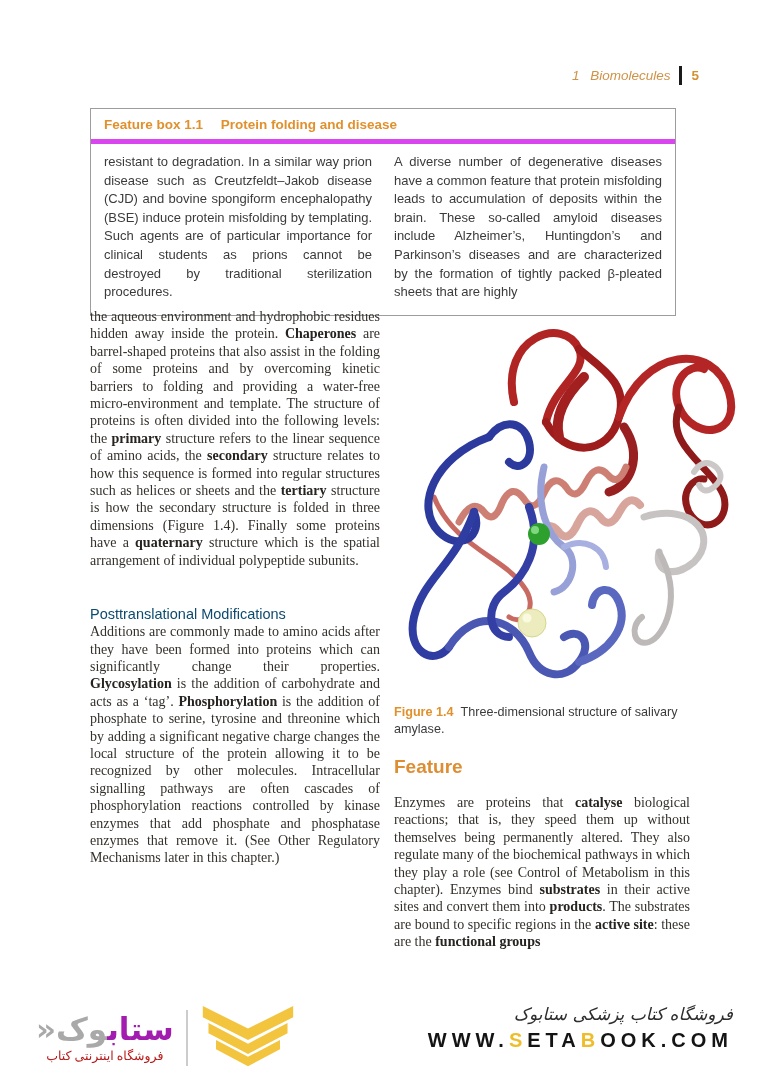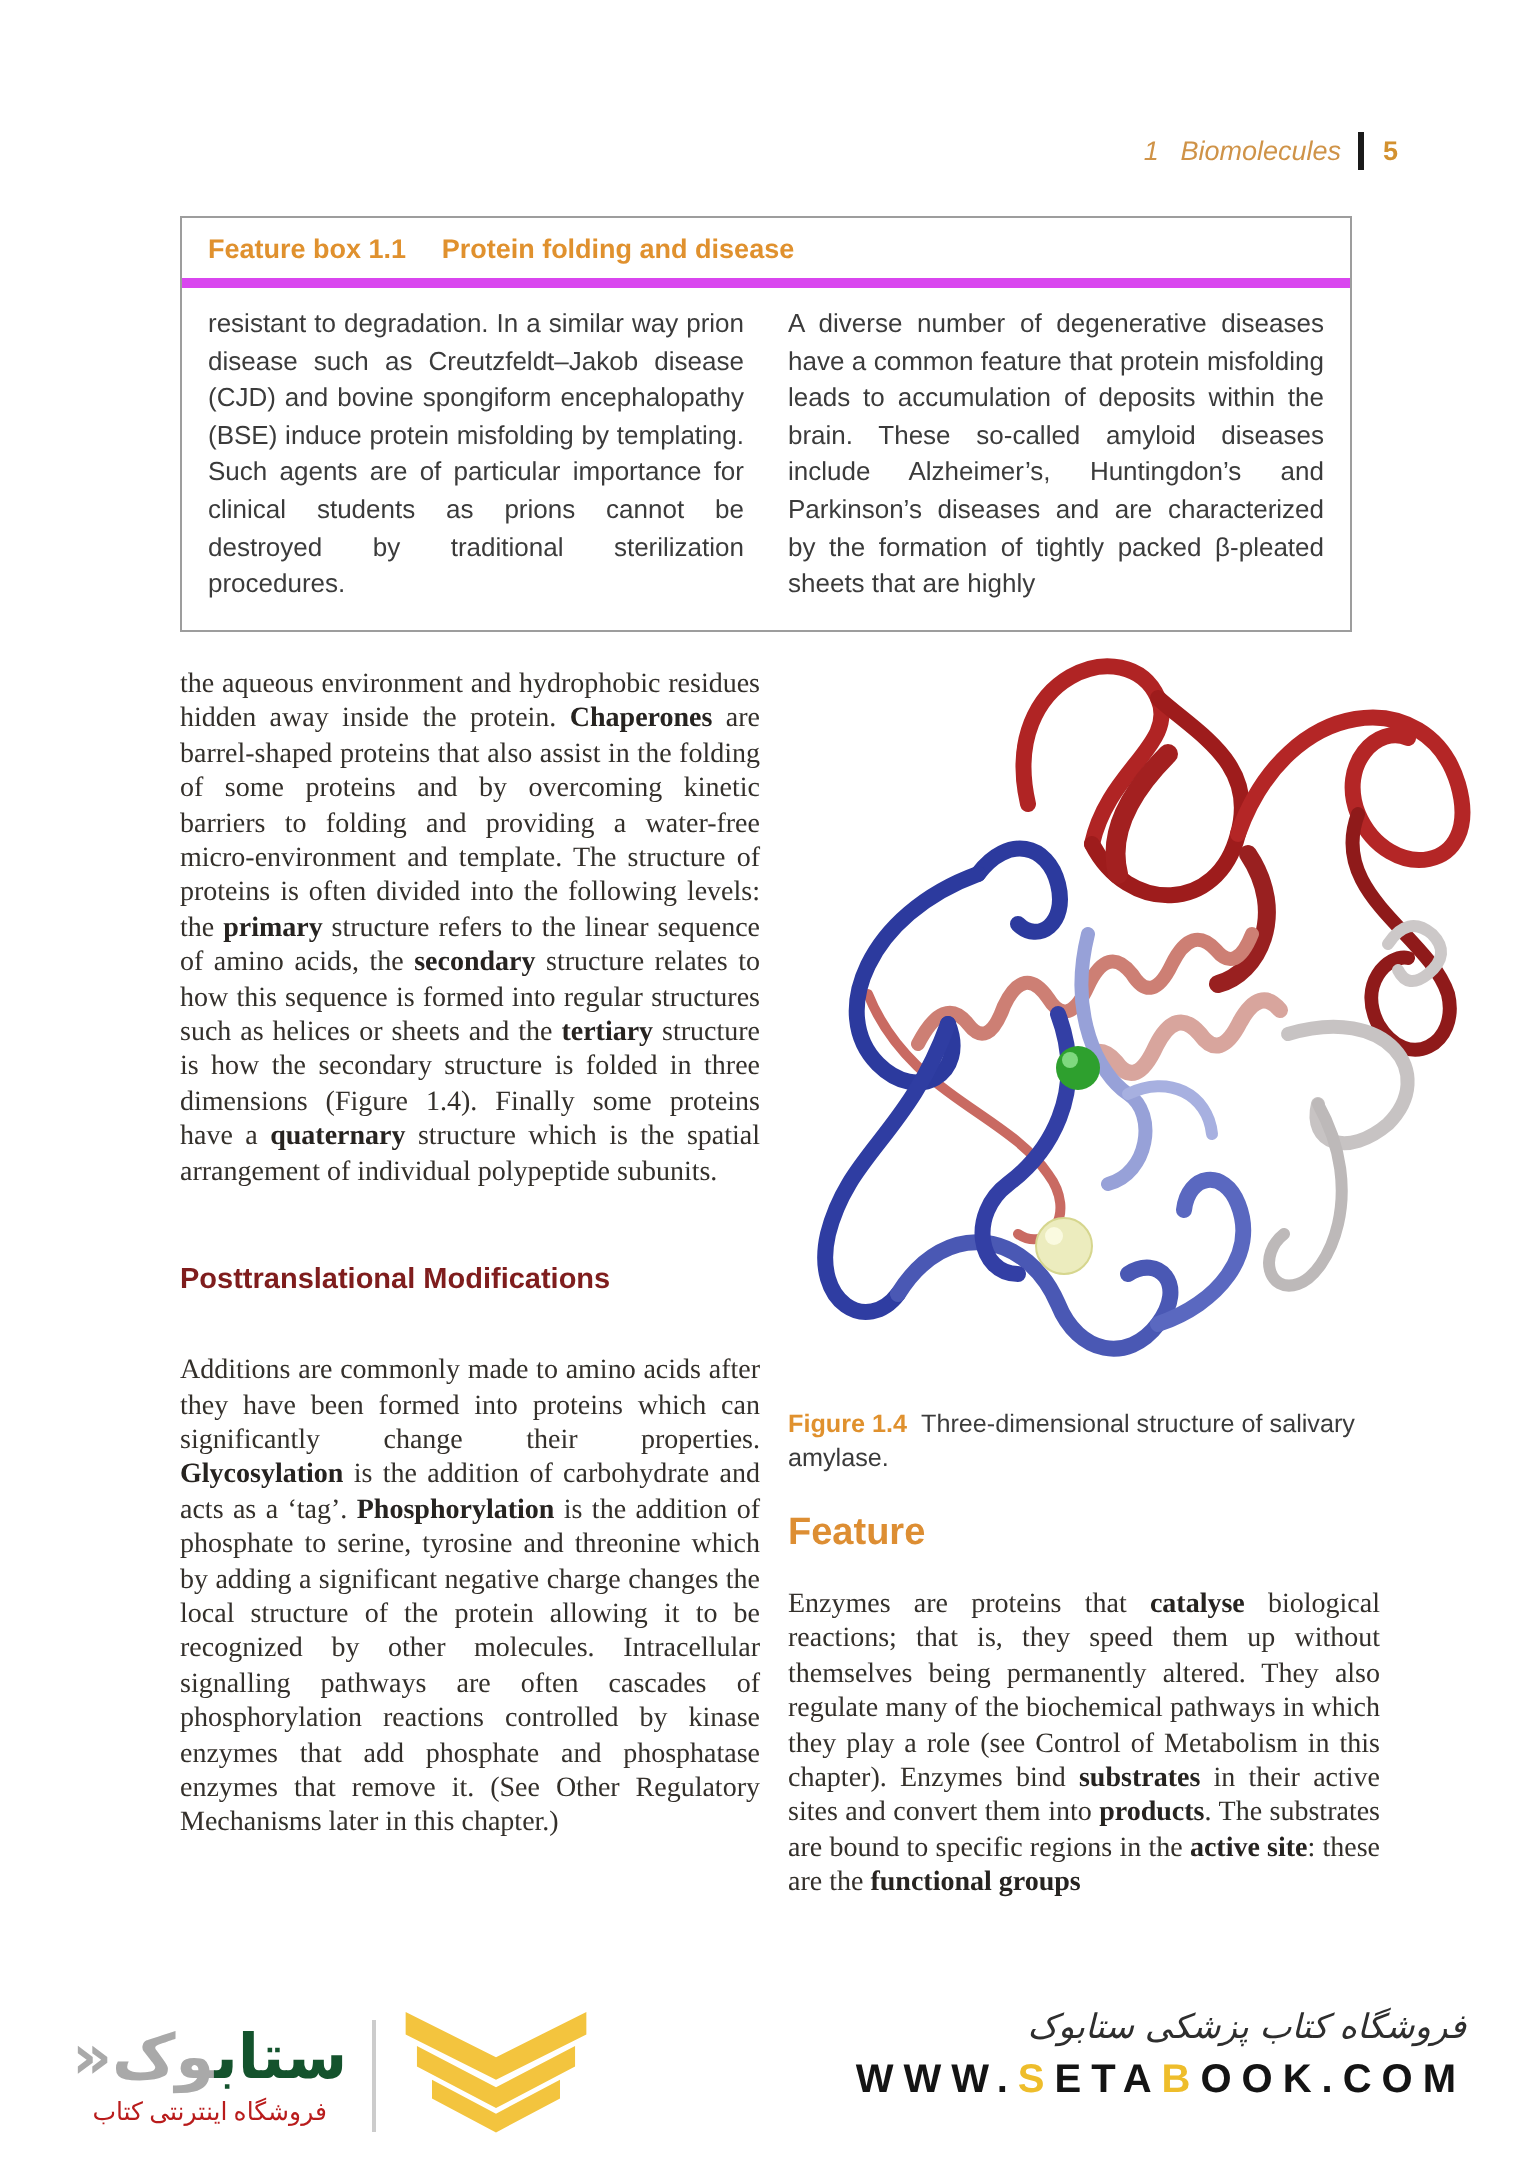--- a/index.html
+++ b/index.html
@@ -14,41 +14,41 @@
   .pagenum{color:#d3912f;font-weight:bold;font-size:13.5px;}
 
   
   .feature-box{position:absolute;left:90px;top:108px;width:584px;border:1px solid #9d9d9d;background:#fff;}
   .fb-title{padding:8px 13px 7px;border-bottom:5px solid #d946ef;color:#e0912e;font-weight:bold;font-size:13.5px;}
   .fb-title .fb-name{margin-left:14px;}
   .fb-body{display:flex;gap:22px;padding:9px 13px 13px;}
   .fb-body p{flex:1;margin:0;font-size:13px;line-height:18.6px;text-align:justify;color:#3b3b3b;}
 
   
-  .col-left{position:absolute;left:90px;top:334px;width:290px;}
+  .col-left{position:absolute;left:90px;top:308px;width:290px;}
   .col-right{position:absolute;left:394px;top:306px;width:296px;}
   .body-text{margin:0;font-family:"Liberation Serif",serif;font-size:14px;line-height:17.4px;
              text-align:justify;color:#34302b;}
   .body-text b{color:#262320;}
-  .subheading{margin:37px 0 29px;font-size:14.5px;font-weight:bold;color:#7f1d1d;}
+  .subheading{margin:37px 0 1px;font-size:14.5px;font-weight:normal;color:#0c4a6e;}
   .section-heading{margin:19px 0 0;font-size:19px;font-weight:bold;color:#dd8e33;}
   .col-right .body-text{margin-top:16px;}
 
   
   .figure{margin:0;}
   .figure svg{display:block;}
   .figcaption{margin-top:6px;font-size:12.6px;line-height:16.5px;color:#3b3b3b;width:292px;}
   .fig-label{color:#e0912e;font-weight:bold;margin-right:7px;margin-top:34px;}
 
   
   .watermark{position:absolute;left:0;top:1002px;width:757px;height:77px;}
   .logo{position:absolute;left:36px;top:4px;display:flex;align-items:center;gap:12px;}
   .logo-text{display:flex;flex-direction:column;align-items:center;}
   .wordmark{font-size:31px;font-weight:bold;line-height:34px;font-family:"DejaVu Sans",sans-serif;}
-  .wm-yellow{color:#14532d;}
+  .wm-yellow{color:#a21caf;}
   .wm-gray{color:#a9a9a9;}
   .tagline{margin-top:2px;font-size:12.5px;color:#b91c1c;font-family:Liberation Serif, serif;}
   .logo-bar{width:2px;height:56px;background:#cccccc;}
   .store-block{position:absolute;right:24px;top:2px;text-align:right;}
   .store-name{font-size:17px;color:#2e2e2e;font-family:"DejaVu Sans",sans-serif;direction:rtl;font-style:italic;}
   .url{margin-top:5px;font-size:20px;font-weight:bold;letter-spacing:5px;color:#141414;
        font-family:"Liberation Sans",sans-serif;}
   .url .u-accent{color:#eebd2b;}
 </style>
 </head>

